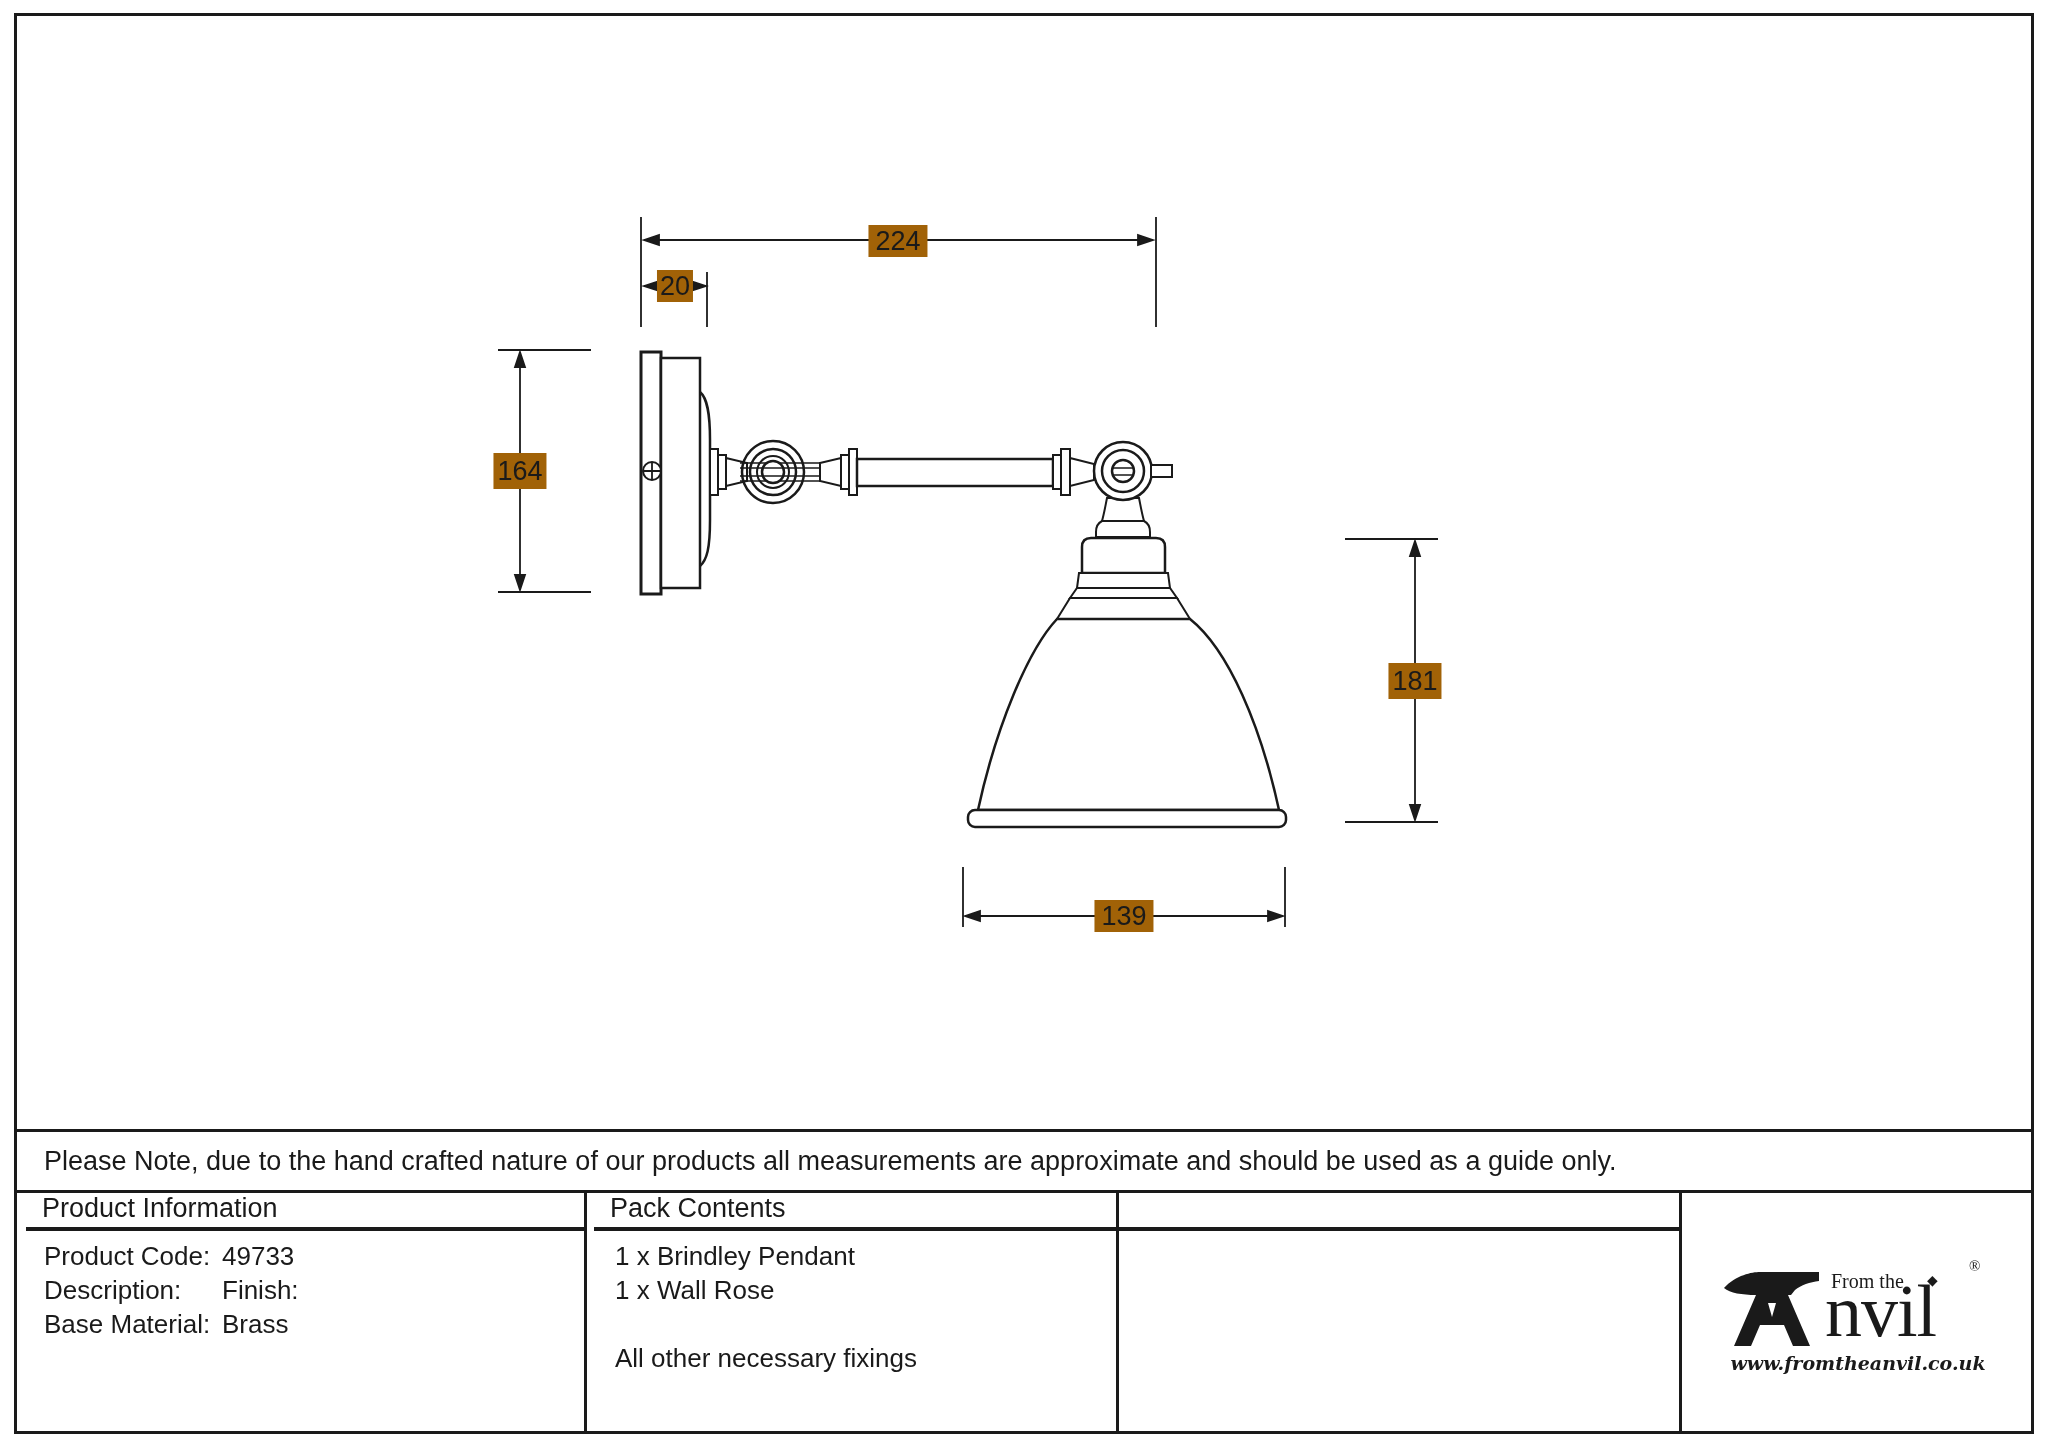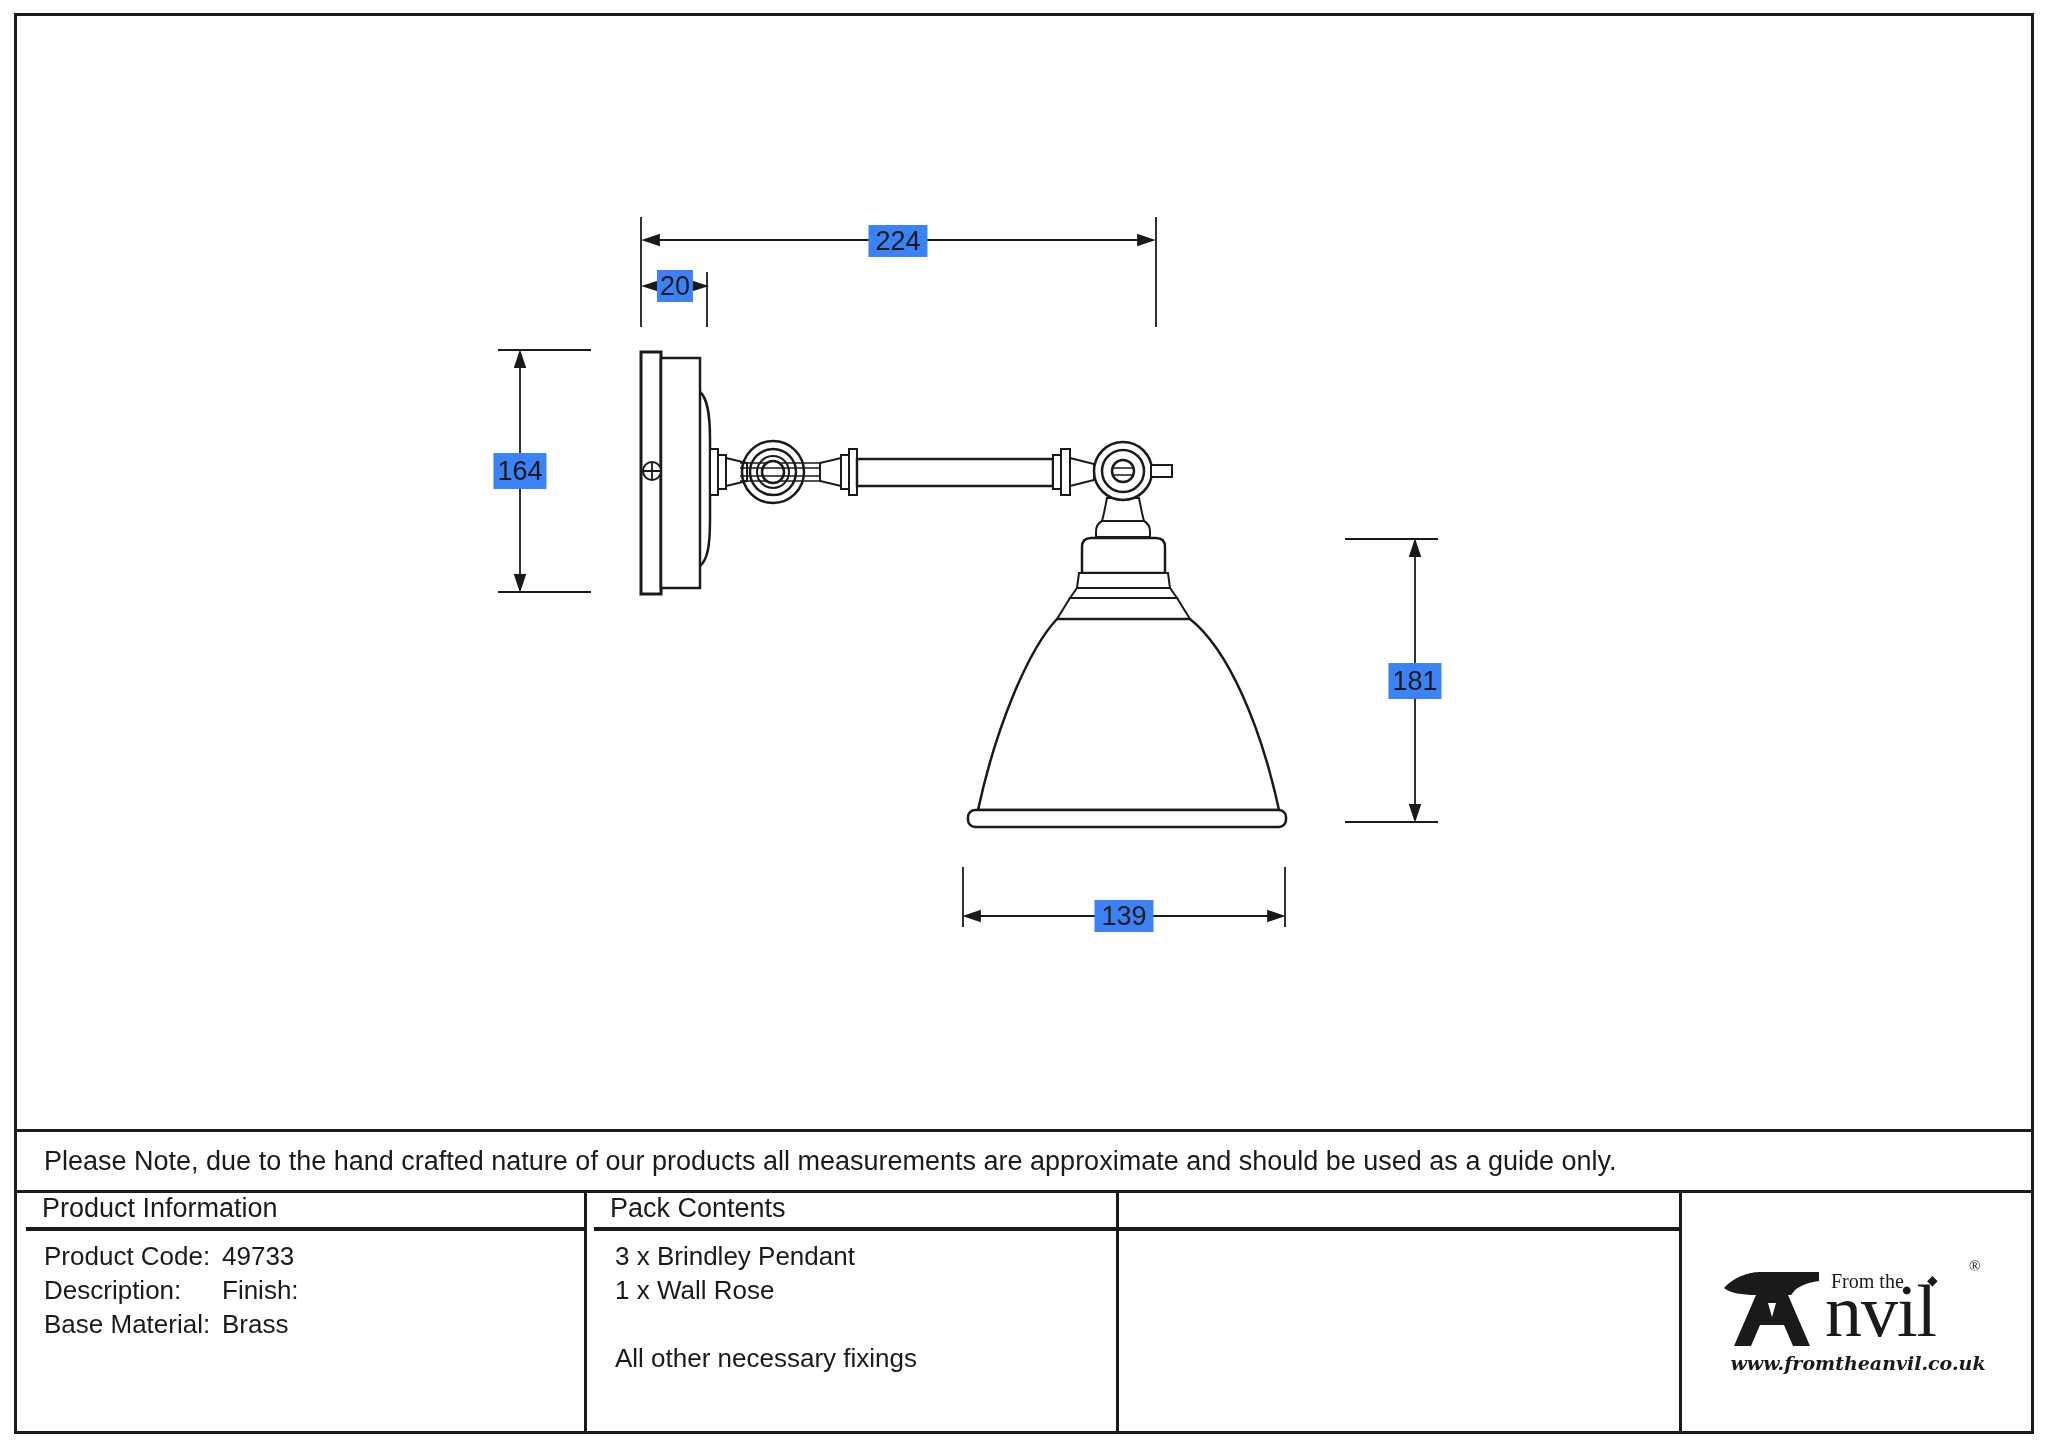--- a/index.html
+++ b/index.html
@@ -11,21 +11,21 @@
   
   #frame{
     left:14px;top:13px;width:2020px;height:1421px;
     border:3px solid #1a1a1a;box-sizing:border-box;
   }
   
   #drawing-svg{left:0;top:0;width:2048px;height:1448px;}
   
   .dim-label{
     transform:translate(-50%,-50%);
-    background:#3b82f6;
+    background:#a16207;
     font-size:27px;line-height:30px;
     padding:1px 7px;white-space:nowrap;color:#1a1a1a;
   }
   
   #note-row{
     left:14px;top:1129px;width:2020px;height:64px;
     border-top:3px solid #1a1a1a;border-bottom:3px solid #1a1a1a;
     box-sizing:border-box;display:flex;align-items:center;
     padding-left:30px;font-size:27px;
   }
@@ -168,21 +168,21 @@
       <span>Base Material:</span>
       <span>Brass</span>
     </div>
   </div>
 </div>
 
 <div id="col-pack" class="abs col">
   <div class="hdr">Pack Contents</div>
   <div class="cell">
     <div class="pack-list">
-      <div>3 x Brindley Pendant</div>
+      <div>1 x Brindley Pendant</div>
       <div>1 x Wall Rose</div>
       <div class="pack-gap"></div>
       <div>All other necessary fixings</div>
     </div>
   </div>
 </div>
 
 <div id="col-empty" class="abs col">
   <div class="hdr"></div>
   <div class="cell"></div>

